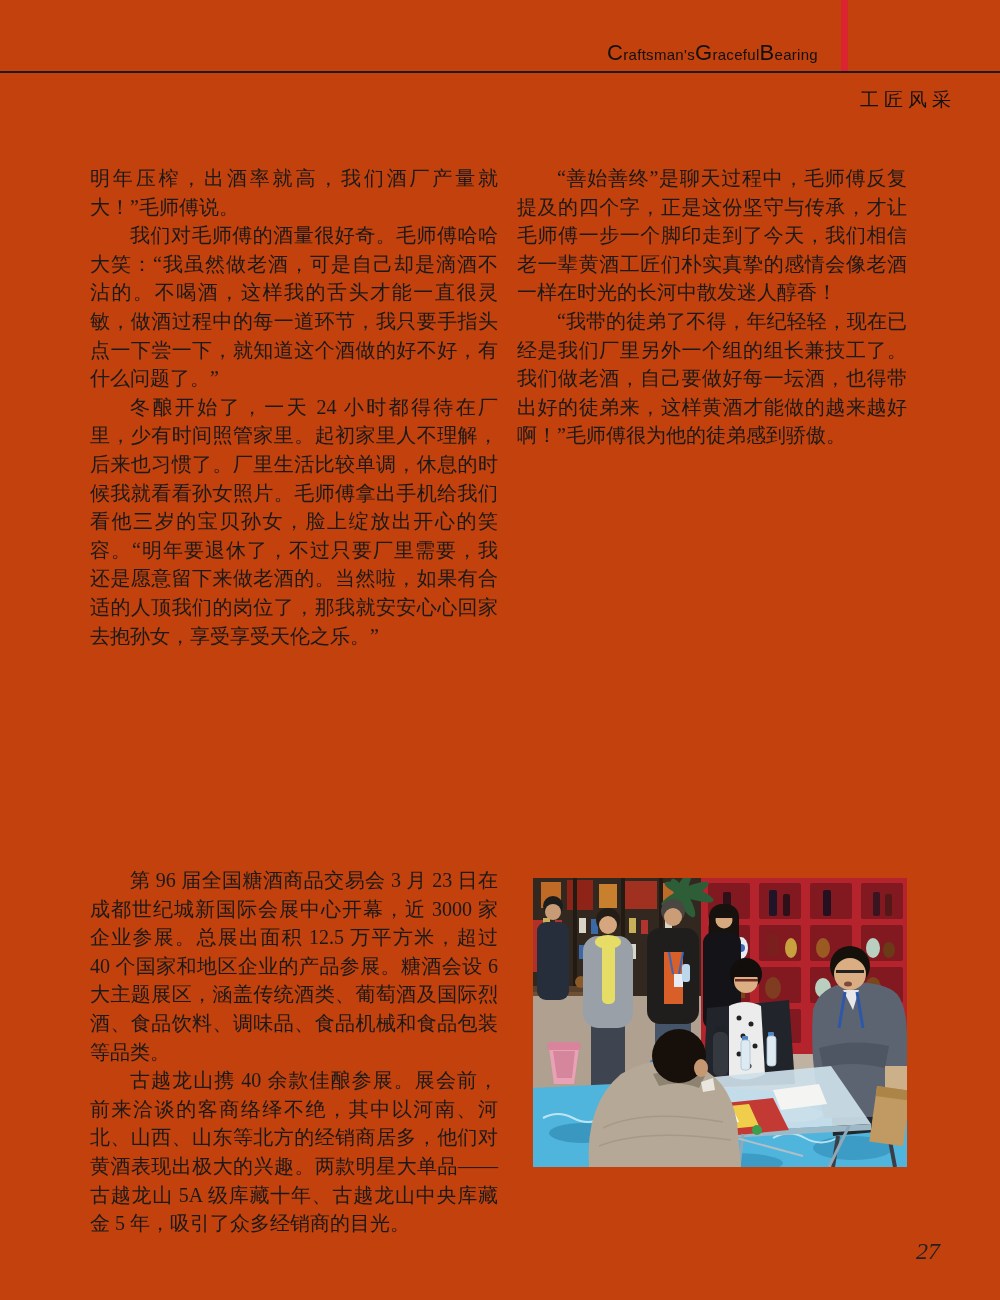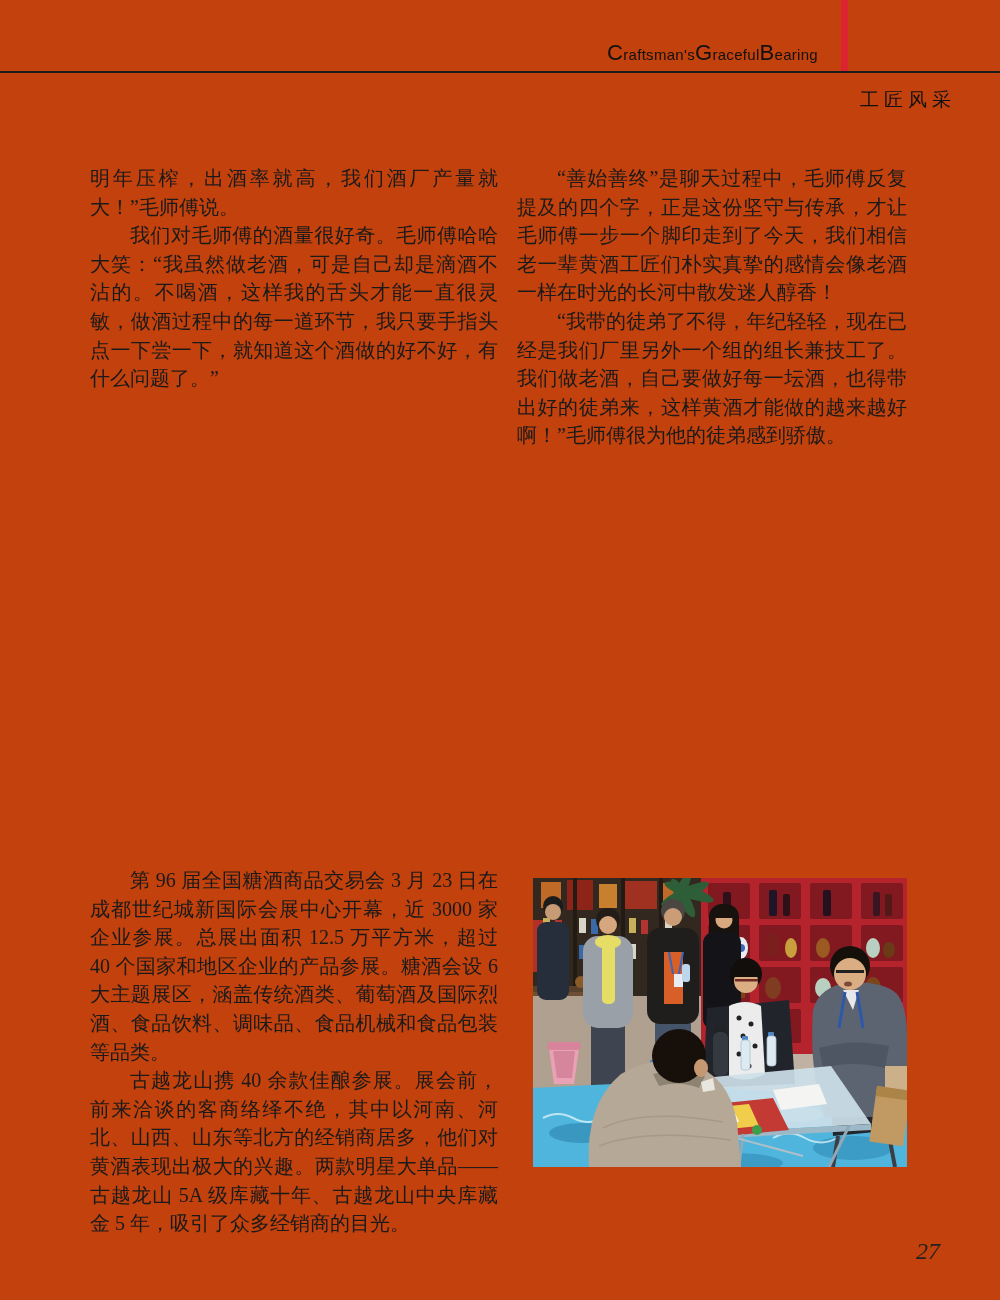--- a/index.html
+++ b/index.html
@@ -69,20 +69,21 @@
 <div class="page">
 
   <div class="journal-title"><span class="cap">C</span><span>raftsman's</span><span class="cap">G</span><span>raceful</span><span class="cap">B</span><span>earing</span></div>
   <div class="red-bar"></div>
   <div class="section-label">工匠风采</div>
   <div class="header-rule"></div>
 
   <div class="col a1-left">
     <p class="cont">明年压榨，出酒率就高，我们酒厂产量就大！”毛师傅说。</p>
     <p>我们对毛师傅的酒量很好奇。毛师傅哈哈大笑：“我虽然做老酒，可是自己却是滴酒不沾的。不喝酒，这样我的舌头才能一直很灵敏，做酒过程中的每一道环节，我只要手指头点一下尝一下，就知道这个酒做的好不好，有什么问题了。”</p>
+    <p>冬酿开始了，一天 24 小时都得待在厂里，少有时间照管家里。起初家里人不理解，后来也习惯了。厂里生活比较单调，休息的时候我就看看孙女照片。毛师傅拿出手机给我们看他三岁的宝贝孙女，脸上绽放出开心的笑容。“明年要退休了，不过只要厂里需要，我还是愿意留下来做老酒的。当然啦，如果有合适的人顶我们的岗位了，那我就安安心心回家去抱孙女，享受享受天伦之乐。”</p>
   </div>
 
   <div class="col a1-right">
     <p>“善始善终”是聊天过程中，毛师傅反复提及的四个字，正是这份坚守与传承，才让毛师傅一步一个脚印走到了今天，我们相信老一辈黄酒工匠们朴实真挚的感情会像老酒一样在时光的长河中散发迷人醇香！</p>
     <p>“我带的徒弟了不得，年纪轻轻，现在已经是我们厂里另外一个组的组长兼技工了。我们做老酒，自己要做好每一坛酒，也得带出好的徒弟来，这样黄酒才能做的越来越好啊！”毛师傅很为他的徒弟感到骄傲。</p>
   </div>
 
 
   <div class="col a2-col">
     <p>第 96 届全国糖酒商品交易会 3 月 23 日在成都世纪城新国际会展中心开幕，近 3000 家企业参展。总展出面积 12.5 万平方米，超过 40 个国家和地区企业的产品参展。糖酒会设 6 大主题展区，涵盖传统酒类、葡萄酒及国际烈酒、食品饮料、调味品、食品机械和食品包装等品类。</p>

